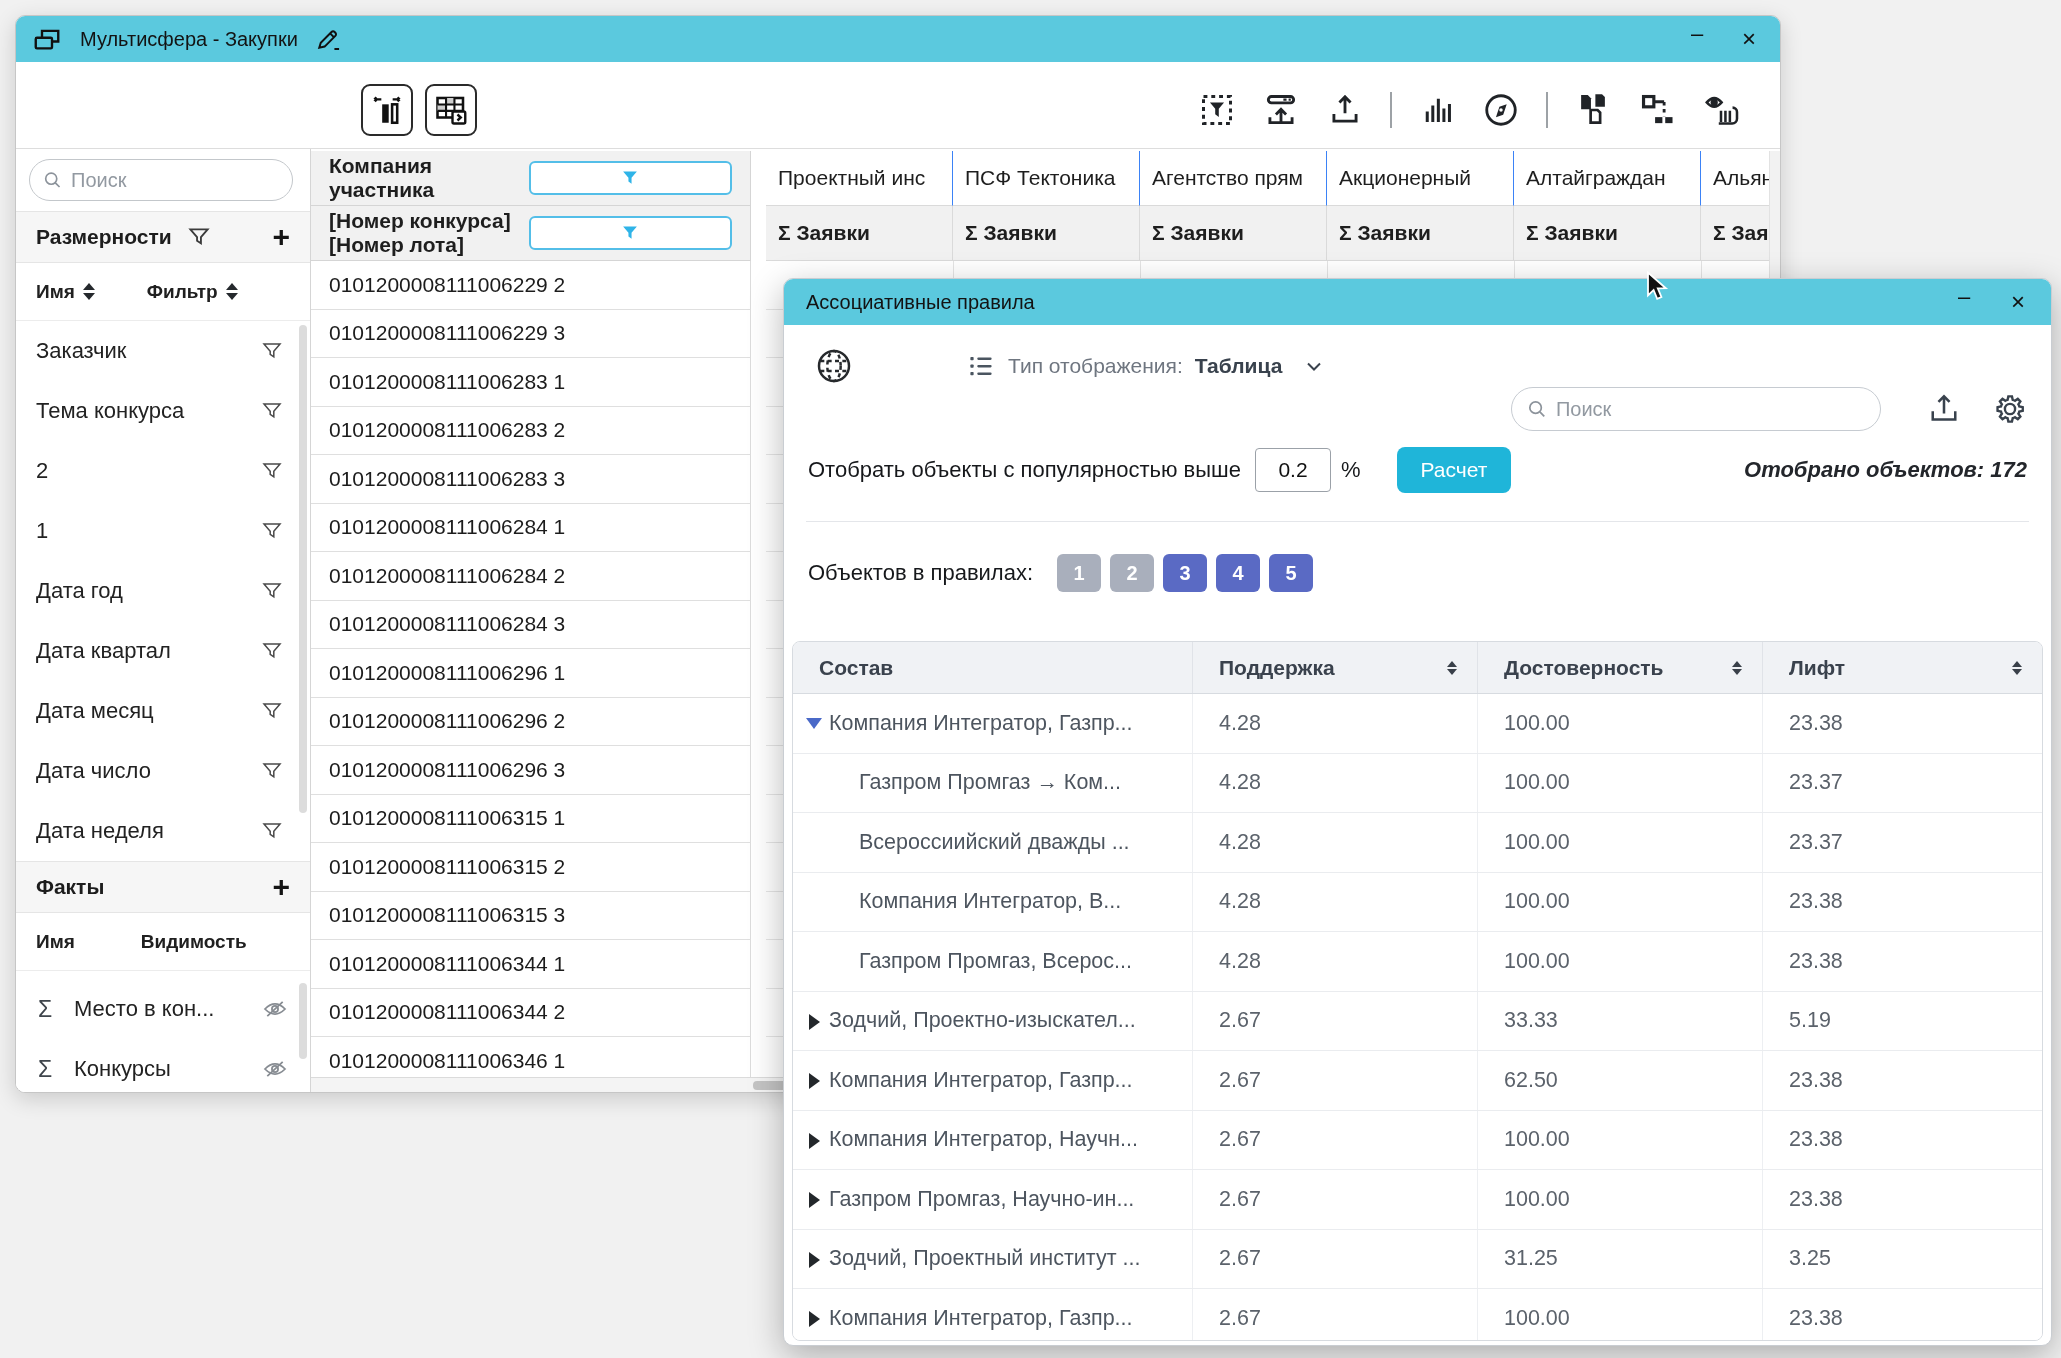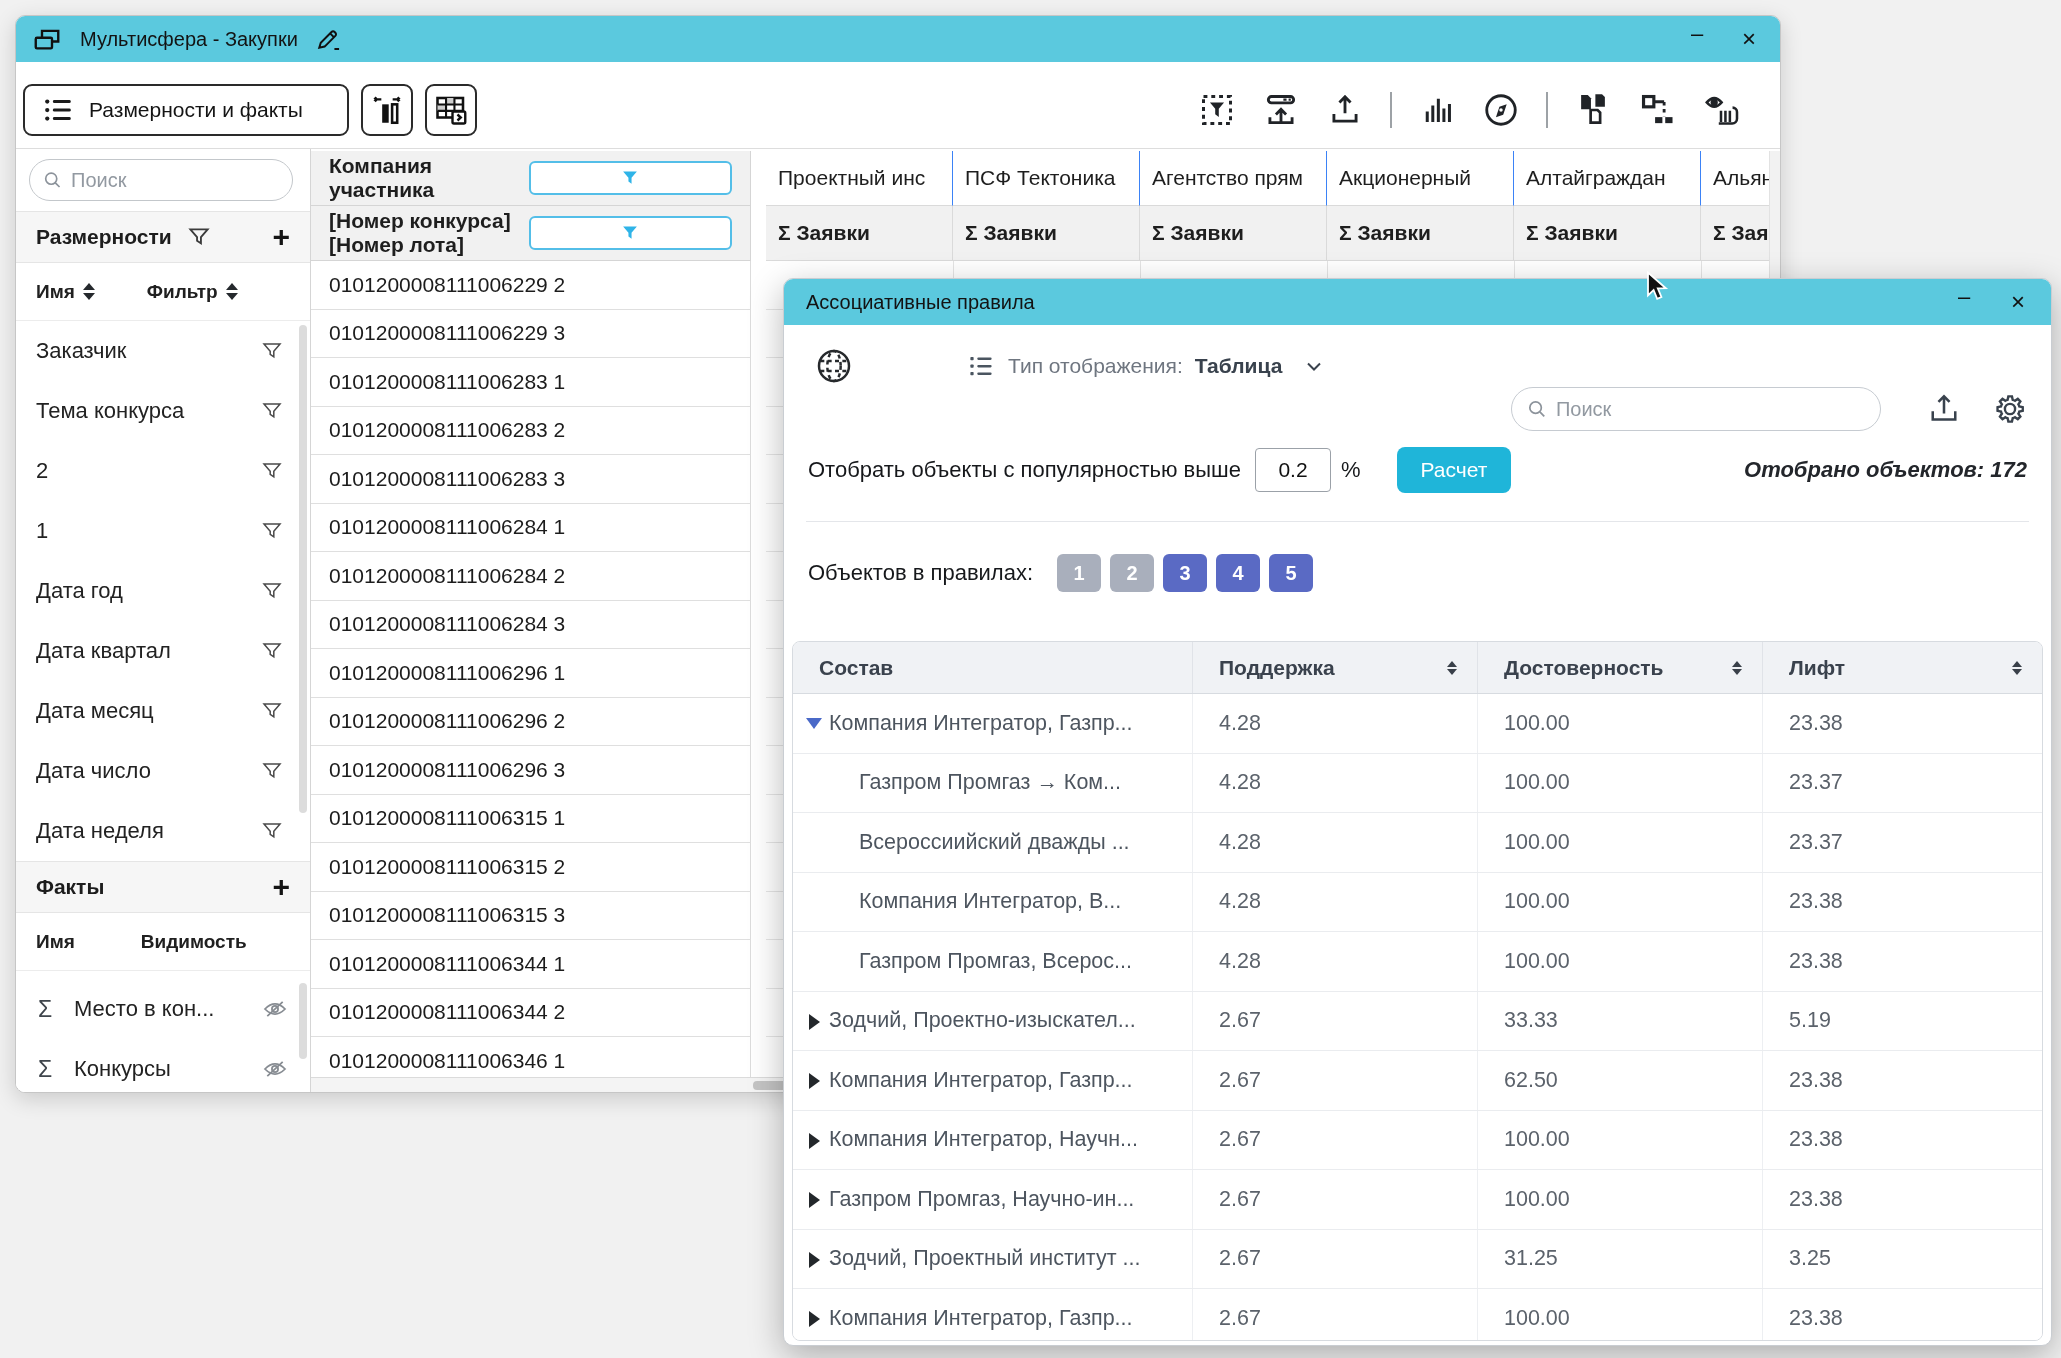--- a/index.html
+++ b/index.html
@@ -157,31 +157,20 @@
         <path d="M13.8 7.2l3.2 3.2M17.5 20.5h4"></path>
       </svg>
     </span>
     <span class="win-ctrls">
       <button class="ctrl-btn ctrl-min">–</button>
       <button class="ctrl-btn">×</button>
     </span>
   </div>
 
   <div class="toolbar">
-    <button class="btn-dims">
-      <svg width="34" height="34" viewBox="0 0 24 24" fill="#1b1b1b">
-        <circle cx="4.4" cy="6" r="1.5"></circle>
-          <rect x="8.4" y="4.9" width="12.6" height="2.2" rx="1"></rect>
-        <circle cx="4.4" cy="12" r="1.5"></circle>
-          <rect x="8.4" y="10.9" width="12.6" height="2.2" rx="1"></rect>
-        <circle cx="4.4" cy="18" r="1.5"></circle>
-          <rect x="8.4" y="16.9" width="12.6" height="2.2" rx="1"></rect>
-      </svg>
-      <span>Размерности и факты</span>
-    </button>
     <button class="btn-sq" style="left:345px">
       <svg width="34" height="34" viewBox="0 0 24 24">
         <g stroke="#111" stroke-width="1.6" fill="none">
           <path d="M3 4.5h5M3 4.5l1.6-1.4M3 4.5l1.6 1.4M21 4.5h-5M21 4.5l-1.6-1.4M21 4.5l-1.6 1.4"></path>
         </g>
         <rect x="8.6" y="8" width="4.6" height="13" fill="#111"></rect>
         <rect x="15.6" y="8" width="3.6" height="13" fill="none" stroke="#111" stroke-width="1.8"></rect>
       </svg>
     </button>
     <button class="btn-sq" style="left:409px">

